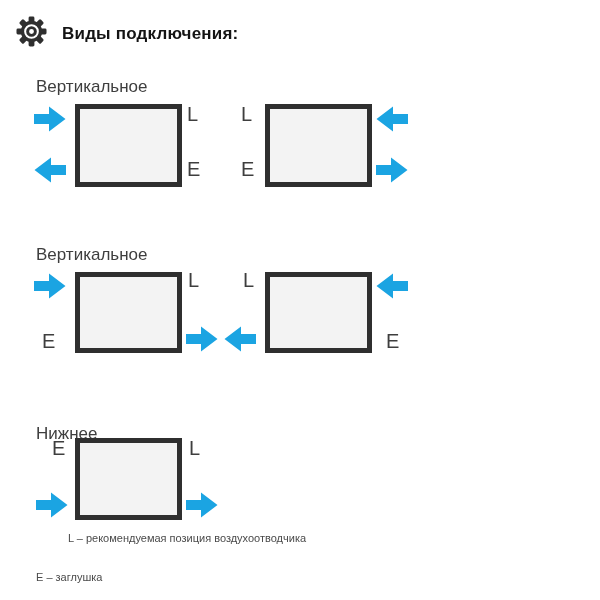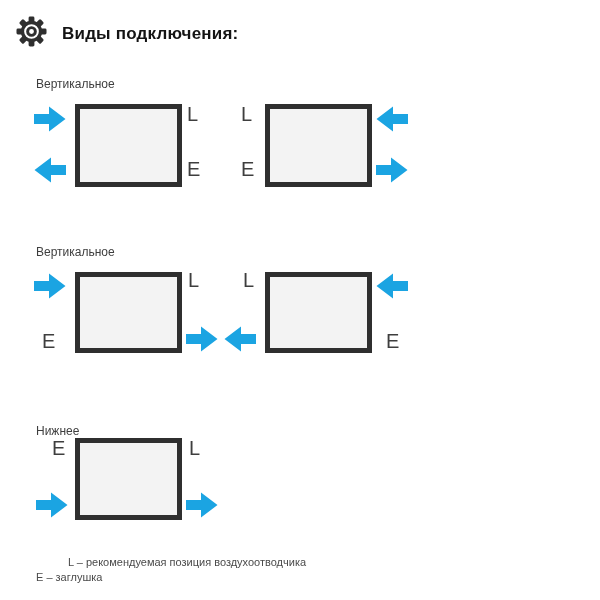--- a/index.html
+++ b/index.html
@@ -7,21 +7,21 @@
     position:relative;width:544px;height:600px;background:#ffffff;
     font-family:"Liberation Sans", sans-serif;overflow:hidden;
   }
   .gear{position:absolute;left:16px;top:16px;width:31px;height:31px;}
   .gear svg{width:100%;height:100%;display:block;}
   .page-title{
     position:absolute;left:62px;top:24px;margin:0;
     font-size:17px;font-weight:700;color:#141414;letter-spacing:.2px;
   }
   .sec-label{
-    position:absolute;font-size:12px;font-weight:400;color:#3e3e3e;
+    position:absolute;font-size:17px;font-weight:400;color:#3e3e3e;
   }
   .rad{
     position:absolute;width:107px;height:83px;box-sizing:border-box;
     border:5px solid #2f2f2f;background:#f3f3f3;
   }
   .rad.h81{height:81px;}
   .rad.h82{height:82px;}
   .pl{
     position:absolute;font-size:20px;line-height:22px;color:#3e3e3e;font-weight:400;
   }
@@ -135,16 +135,16 @@
           <polygon points="0,8 15,8 15,0.5 31.5,13 15,25.5 15,18 0,18"></polygon>
         </svg>
     </span>
     <span class="arrow" style="left:186px;top:492px;">
       <svg viewBox="0 0 32 26">
           <polygon points="0,8 15,8 15,0.5 31.5,13 15,25.5 15,18 0,18"></polygon>
         </svg>
     </span>
   </div>
 
-  <div class="legend-line" style="left:36px;top:555px;padding-left:32px;">L – рекомендуемая позиция воздухоотводчика</div>
+  <div class="legend-line" style="left:36px;top:531px;padding-left:32px;">L – рекомендуемая позиция воздухоотводчика</div>
   <div class="legend-line" style="left:36px;top:570px;">E – заглушка</div>
 
 </div>
 
 </body></html>

